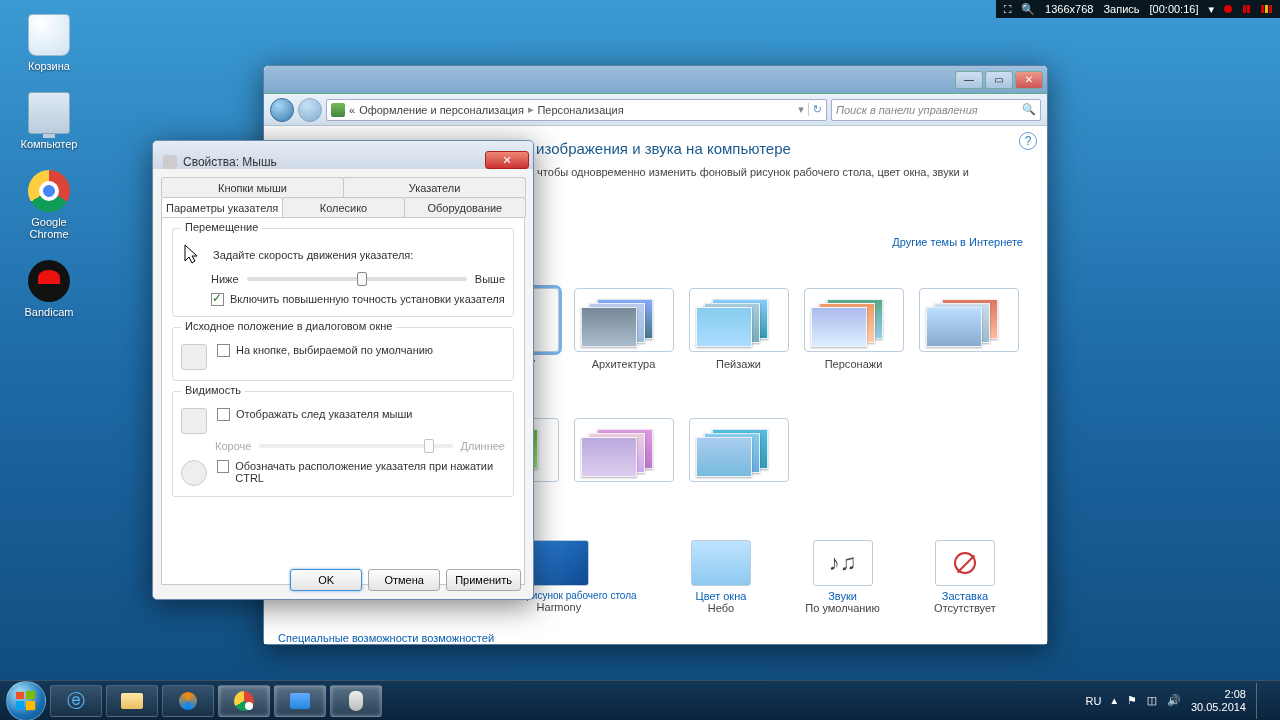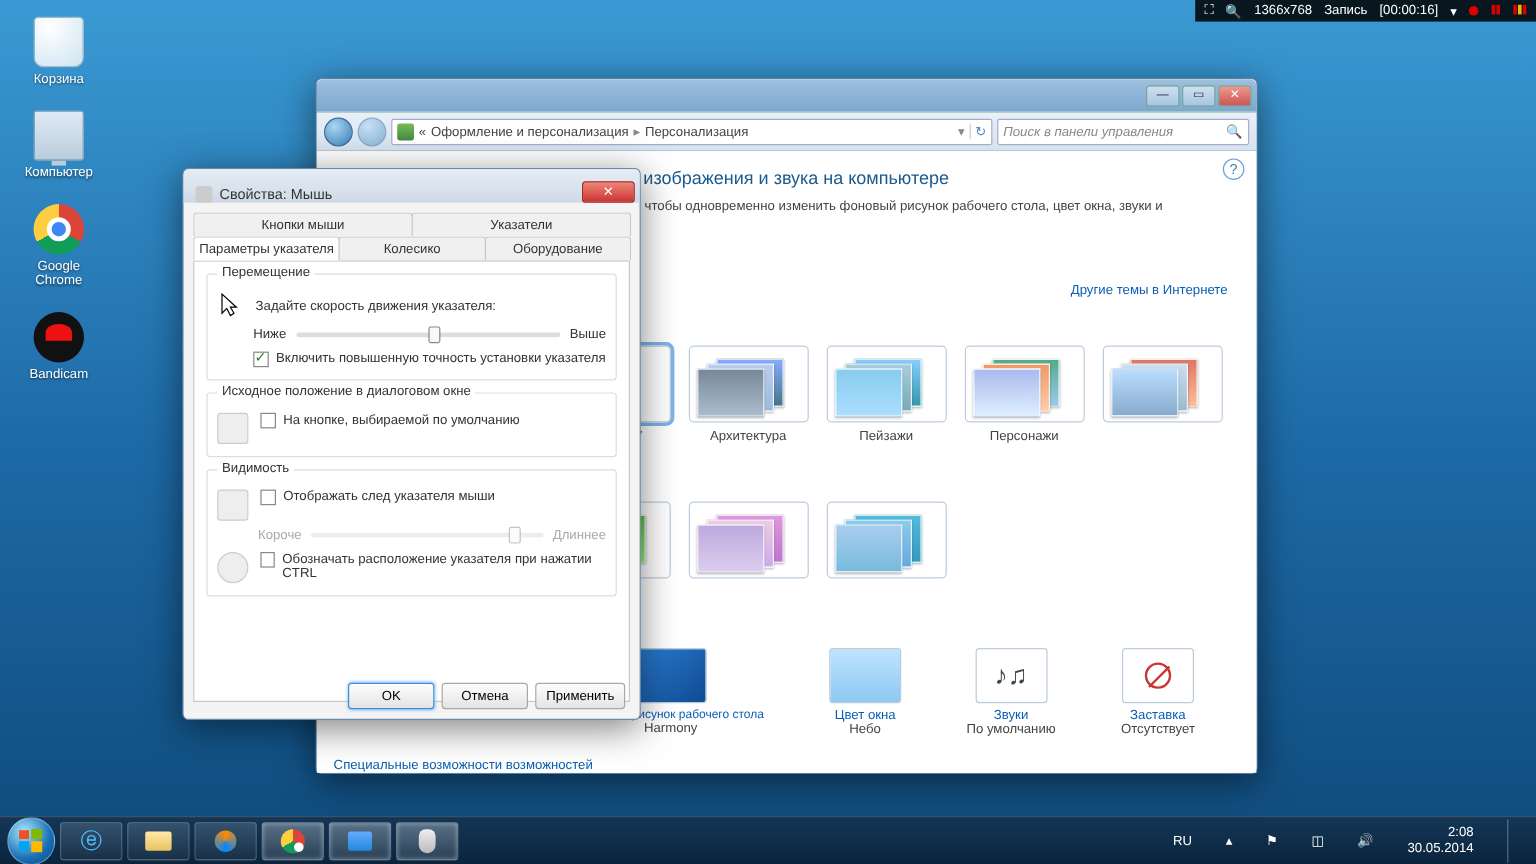--- a/index.html
+++ b/index.html
@@ -94,21 +94,21 @@
   .btn.default { border:1px solid #3a8fd8; box-shadow:0 0 3px #7db3e8;}
 
   
   .taskbar { position:absolute; left:0; right:0; bottom:0; height:40px;
     background:linear-gradient(rgba(20,45,70,.7),rgba(10,30,50,.85)); border-top:1px solid rgba(255,255,255,.2);
     display:flex; align-items:center; padding:0 6px; gap:4px;}
   .start { width:40px; height:40px; border-radius:50%; background:radial-gradient(circle at 35% 30%,#a8e8ff,#1a6fb5 60%,#0a4a80); border:1px solid rgba(255,255,255,.3); position:relative;}
   .start svg { position:absolute; top:8px; left:8px; width:22px; height:22px;}
   .tb-item { width:52px; height:32px; background:linear-gradient(rgba(255,255,255,.15),rgba(255,255,255,.05)); border:1px solid rgba(255,255,255,.2); border-radius:3px; display:flex; align-items:center; justify-content:center;}
   .tb-item.active { background:linear-gradient(rgba(255,255,255,.3),rgba(255,255,255,.12)); box-shadow:inset 0 0 4px rgba(255,255,255,.4);}
-  .tray { margin-left:auto; display:flex; align-items:center; gap:28px; color:#fff; font-size:11px; padding-right:6px;}
+  .tray { margin-left:auto; display:flex; align-items:center; gap:10px; color:#fff; font-size:11px; padding-right:6px;}
   .tray .clock { text-align:right; line-height:13px;}
   .showdesk { width:12px; height:36px; border-left:1px solid rgba(255,255,255,.3);}
 </style>
 </head>
 <body>
 
 <div class="recorder">
   <span>⛶</span>
   <span>🔍</span>
   <span>1366x768</span>

